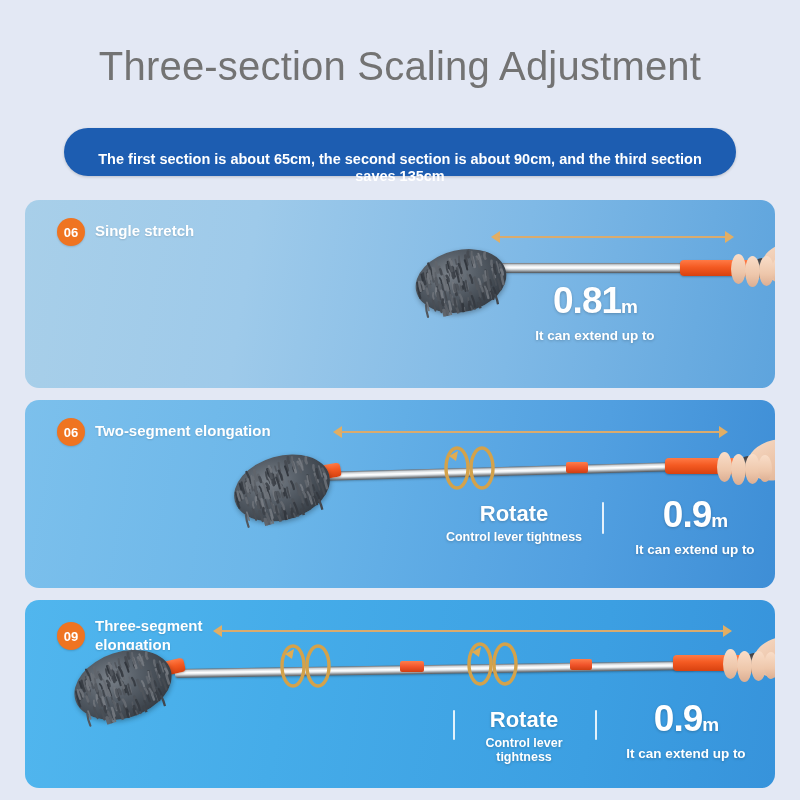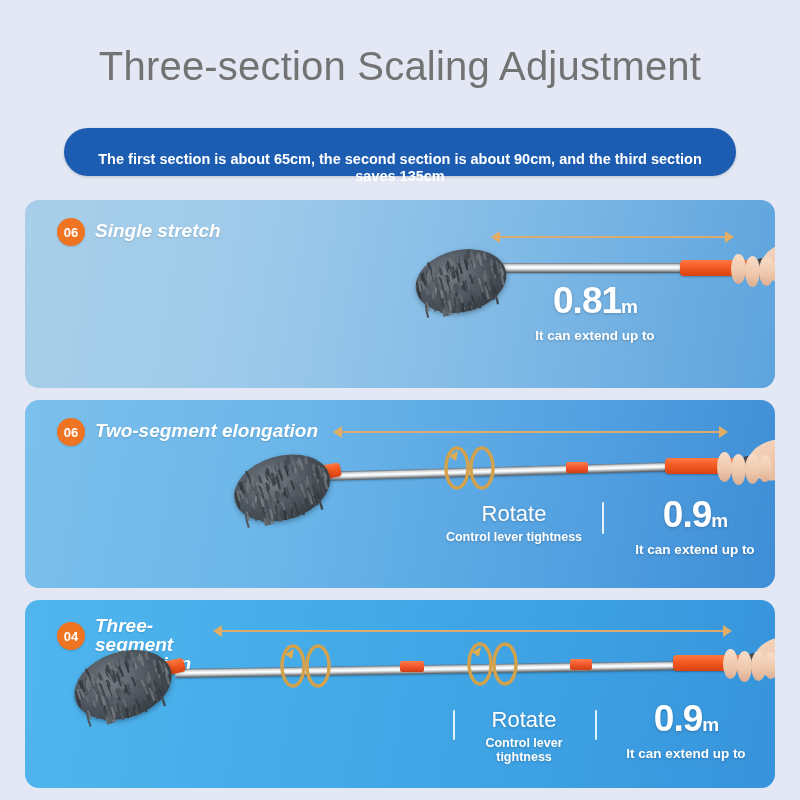--- a/index.html
+++ b/index.html
@@ -42,22 +42,22 @@
     background:linear-gradient(100deg,#51b6ee 0%,#45ace9 35%,#3c9fe2 75%,#3793db 100%);}
 
   
   .badge{
     position:absolute;width:28px;height:28px;border-radius:50%;
     background:#ef7421;color:#fff;font-size:13px;font-weight:700;
     display:flex;align-items:center;justify-content:center;
     box-shadow:0 1px 2px rgba(0,0,0,.15);
   }
   .ptitle{
-    position:absolute;color:#fff;font-size:19px;font-weight:600;
-    text-shadow:0 1px 2px rgba(0,0,0,.14);line-height:19px;font-style:italic;
+    position:absolute;color:#fff;font-size:15px;font-weight:600;
+    text-shadow:0 1px 2px rgba(0,0,0,.14);line-height:19px;
   }
 
   
   .arrow{position:absolute;height:14px;}
   .arrow .bar{
     position:absolute;left:7px;right:7px;top:6px;height:2px;background:#d9ab6e;
   }
   .arrow .tipL,.arrow .tipR{
     position:absolute;top:1px;width:0;height:0;
     border-top:6px solid transparent;border-bottom:6px solid transparent;
@@ -94,21 +94,21 @@
 
   
   .spiral{position:absolute;}
 
   
   .info{position:absolute;text-align:center;color:#fff;
     text-shadow:0 1px 3px rgba(0,0,0,.22);}
   .big-num{font-size:37px;font-weight:700;line-height:38px;letter-spacing:-1px;}
   .big-num .unit{font-size:19px;font-weight:600;}
   .sub-cap{font-size:13.5px;font-weight:600;line-height:16px;margin-top:2px;}
-  .mid-title{font-size:22px;font-weight:400;line-height:24px;}
+  .mid-title{font-size:22px;font-weight:700;line-height:24px;}
   .mid-cap{font-size:12.5px;font-weight:600;line-height:14px;margin-top:4px;}
   .divider{position:absolute;width:2px;background:rgba(255,255,255,.85);border-radius:1px;}
 </style>
 </head>
 <body>
 
 <div class="page">
 
   <div class="title">Three-section Scaling Adjustment</div>
 
@@ -505,21 +505,21 @@
     <div class="info" style="left:588px;top:96px;width:164px;">
       <div class="big-num">
         <span>0.9</span><span class="unit">m</span>
       </div>
       <div class="sub-cap">It can extend up to</div>
     </div>
   </div>
 
   <div class="panel" id="panel-3">
 
-    <div class="badge" style="left:32px;top:22px;">04</div>
+    <div class="badge" style="left:32px;top:22px;">09</div>
     <div class="ptitle" style="left:70px;top:16px;width:120px;">Three-segment elongation</div>
 
     <div class="arrow" style="left:188px;top:24px;width:519px;">
       <div class="tipL"></div>
         <div class="bar"></div>
         <div class="tipR"></div>
     </div>
 
     <div class="pole" style="left:150px;top:65px;width:520px;height:9px;transform:rotate(-0.9deg);"></div>
     <div class="orange-seg" style="left:118px;top:62px;width:42px;height:14px;transform:rotate(-13deg);"></div>

